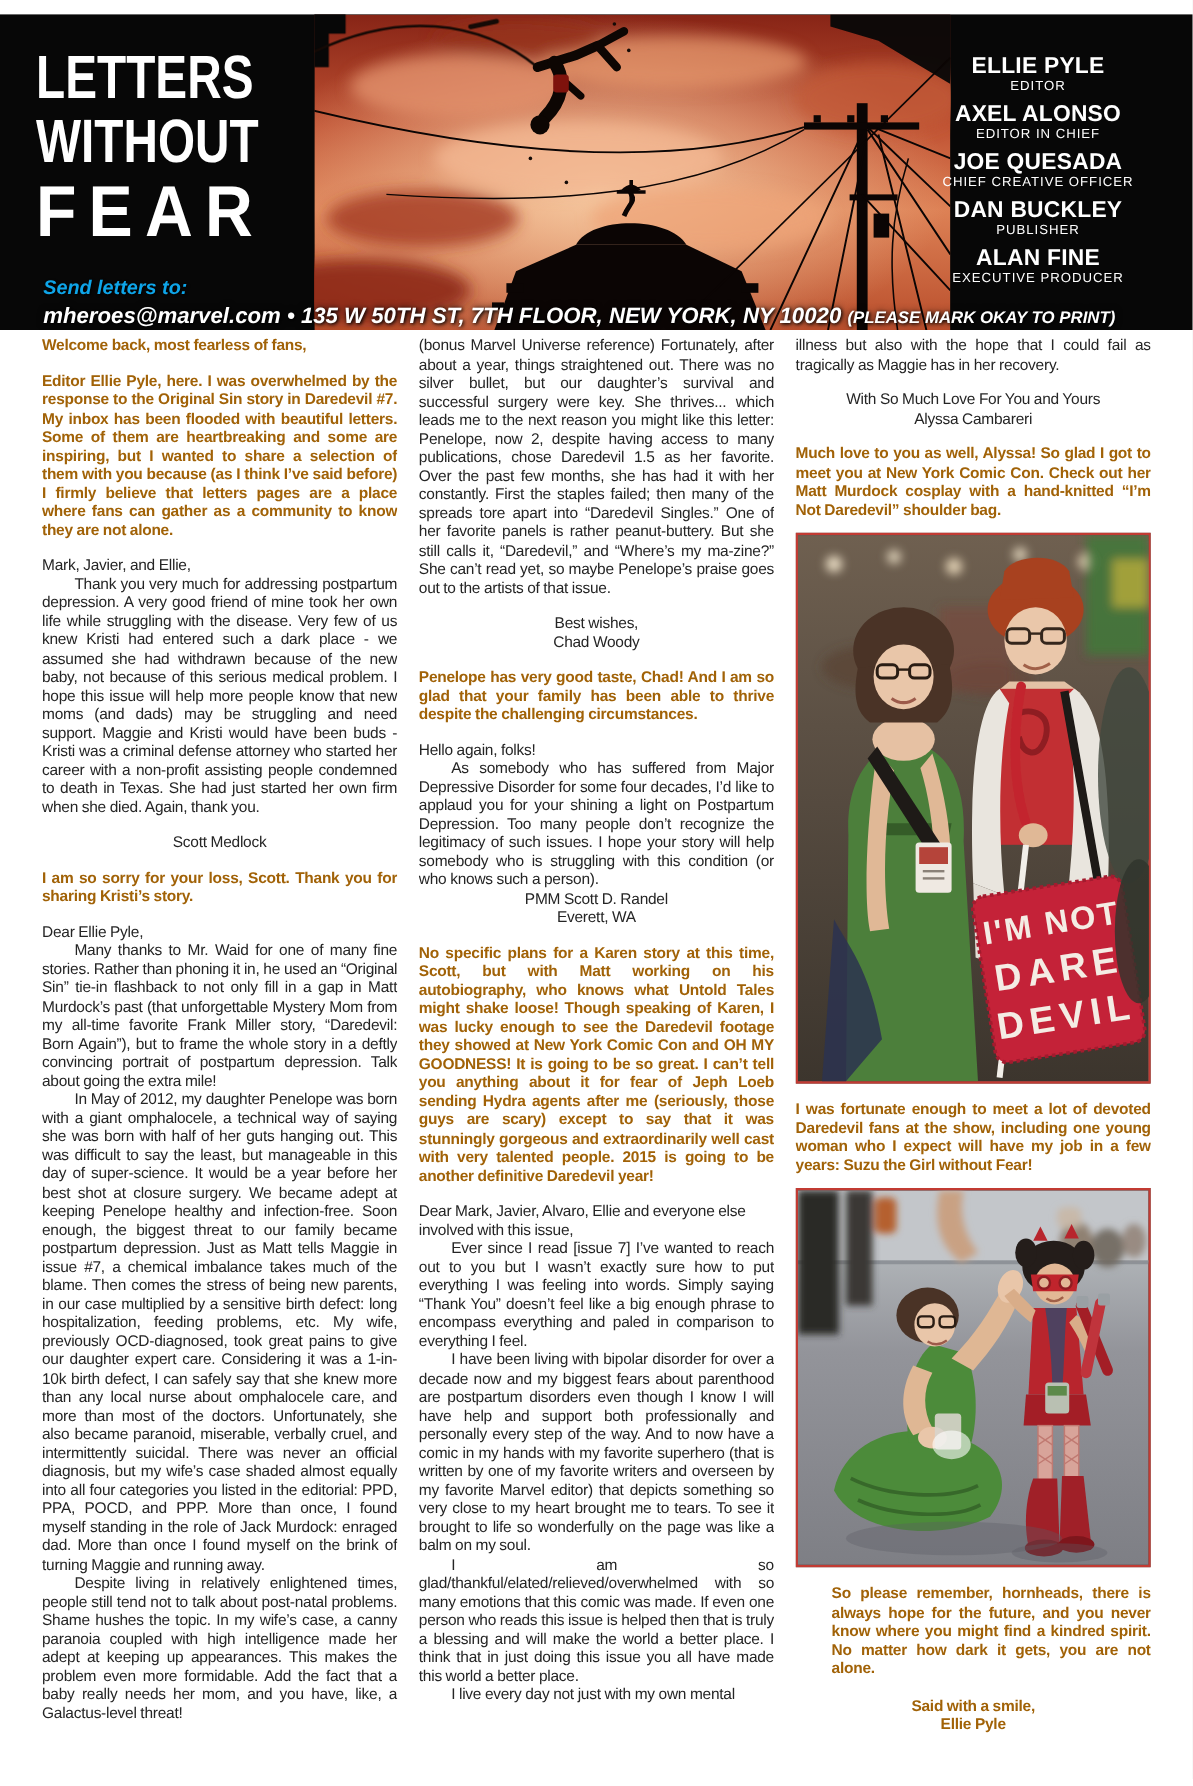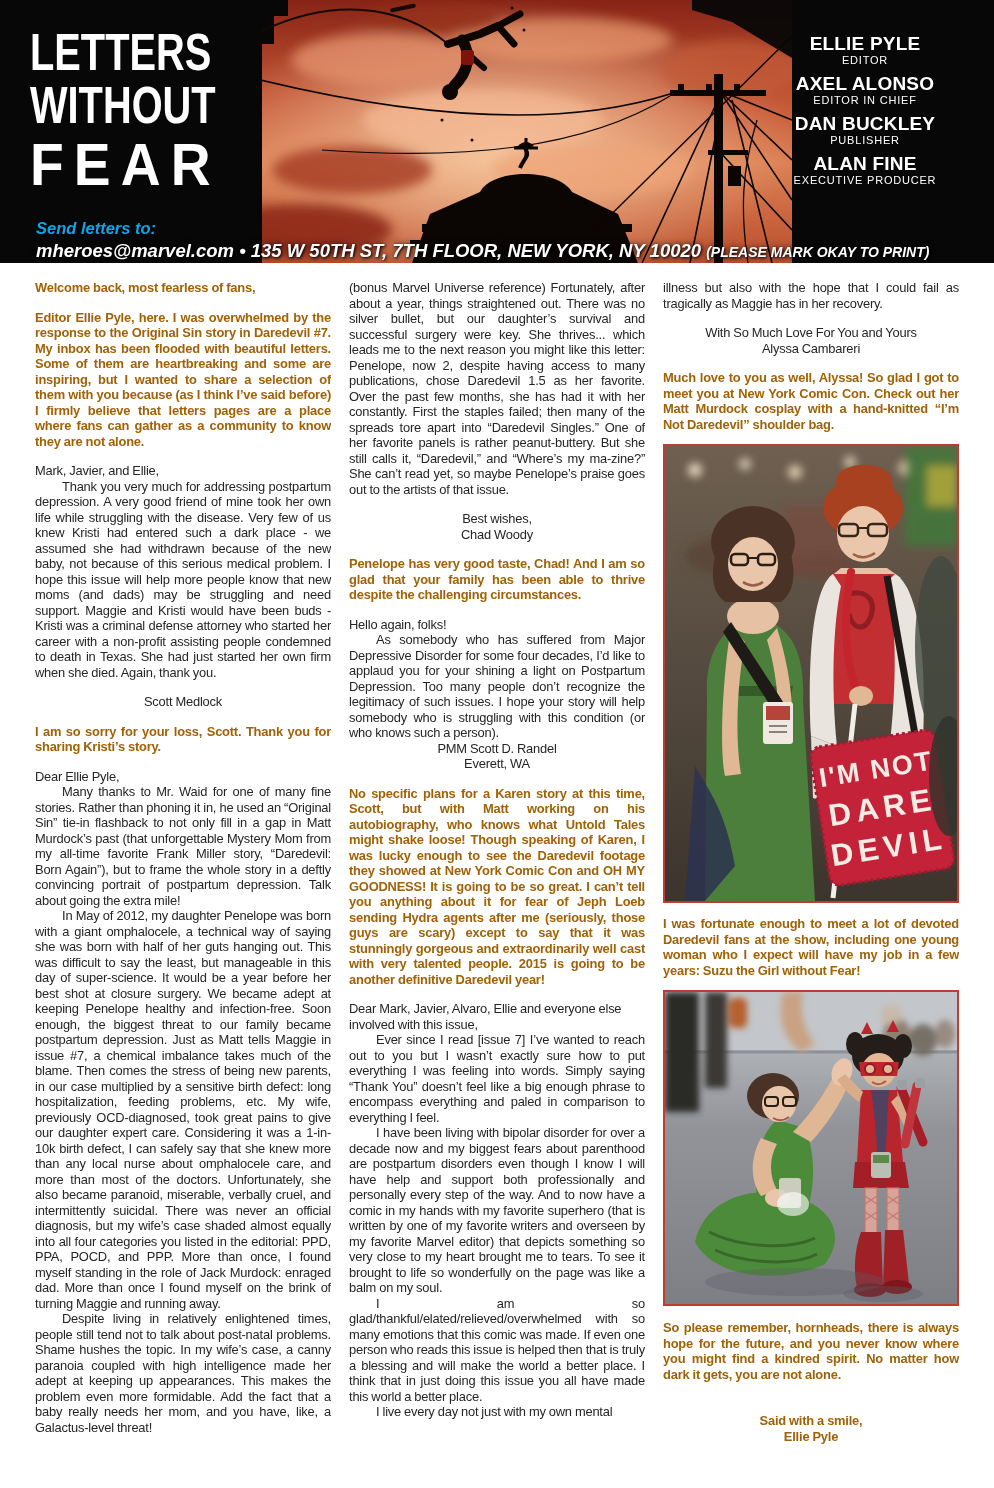--- a/index.html
+++ b/index.html
@@ -1,19 +1,19 @@
 <!DOCTYPE html>
 <html><head>
 <meta charset="utf-8">
 <style>
   html,body{margin:0;padding:0;background:#e9e9e9;}
   .page{position:relative;width:994px;height:1488px;background:#ffffff;overflow:hidden;
         font-family:"Liberation Sans",sans-serif;color:#222;}
   
-  .masthead{position:absolute;left:0;top:0;width:994px;height:263px;background:#070707;overflow:hidden;}
+  .masthead{position:absolute;left:0;top:12px;width:994px;height:263px;background:#070707;overflow:hidden;}
   .mast-art{position:absolute;left:262px;top:0;width:530px;height:263px;}
   .title-block{position:absolute;left:30px;top:26px;z-index:3;}
   .t-line{color:#fff;font-weight:bold;font-size:51px;line-height:53px;letter-spacing:0px;
           transform:scaleX(0.78);transform-origin:left top;white-space:nowrap;}
   .t-fear{color:#fff;font-weight:bold;font-size:60px;line-height:62px;letter-spacing:11px;
           transform:scaleX(0.92);transform-origin:left top;white-space:nowrap;margin-top:2px;}
   .send-label{position:absolute;left:36px;top:219px;z-index:3;color:#0ea5e9;font-weight:bold;font-style:italic;
               font-size:16.5px;text-shadow:1px 1px 2px #000;}
   .address{position:absolute;left:36px;top:240px;z-index:3;color:#fff;font-weight:bold;font-style:italic;
            font-size:18.5px;white-space:nowrap;text-shadow:1px 1px 3px #000,0 0 6px rgba(0,0,0,.8);}
@@ -31,22 +31,22 @@
   .par.ind{text-indent:27px;}
   .par.gap{margin-top:14px;}
   .par.sig{text-align:center;}
   .par.salut{text-align:left;}
   
   .photo{border:2px solid #c23b33;background:#555;line-height:0;}
   .photo svg{display:block;}
   .ph1{margin-top:12px;}
   .cap{margin-top:13px;}
   .ph2{margin-top:12px;}
-  .cap2{margin-top:14px;}
-  .sigline1{margin-top:31px;}
+  .cap2{margin-top:14px;margin-left:30px;}
+  .sigline1{margin-top:16px;}
 </style>
 </head>
 <body>
 
 <div class="page">
 
   <div class="masthead">
 
     <svg class="mast-art" viewBox="0 0 530 263" preserveAspectRatio="none">
       <defs>
@@ -135,20 +135,24 @@
 
     <div class="credits">
 
     <div class="credit">
           <div class="credit-name">ELLIE PYLE</div>
           <div class="credit-role">EDITOR</div>
         </div>
         <div class="credit">
           <div class="credit-name">AXEL ALONSO</div>
           <div class="credit-role">EDITOR IN CHIEF</div>
+        </div>
+        <div class="credit">
+          <div class="credit-name">JOE QUESADA</div>
+          <div class="credit-role">CHIEF CREATIVE OFFICER</div>
         </div>
         <div class="credit">
           <div class="credit-name">DAN BUCKLEY</div>
           <div class="credit-role">PUBLISHER</div>
         </div>
         <div class="credit">
           <div class="credit-name">ALAN FINE</div>
           <div class="credit-role">EXECUTIVE PRODUCER</div>
         </div>
       </div>

